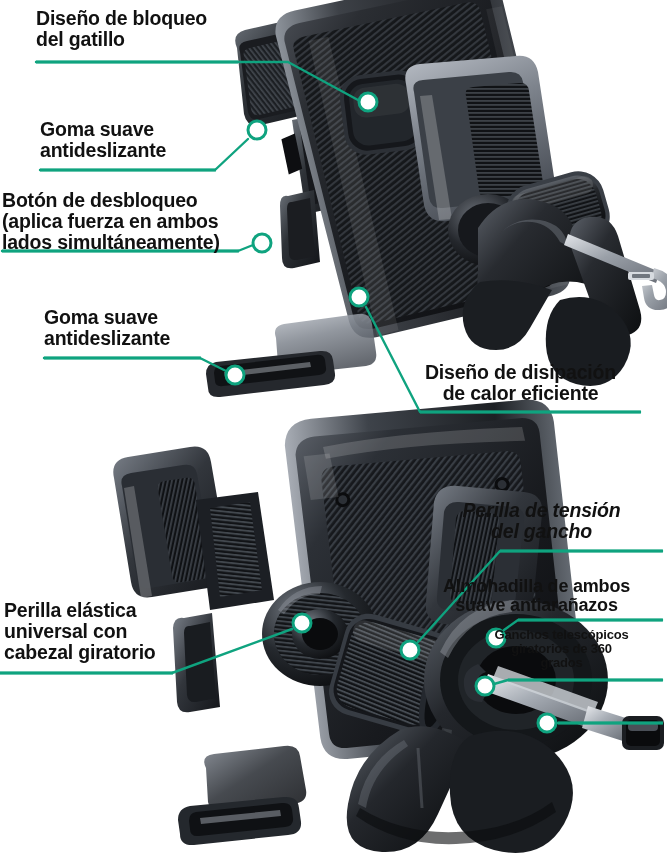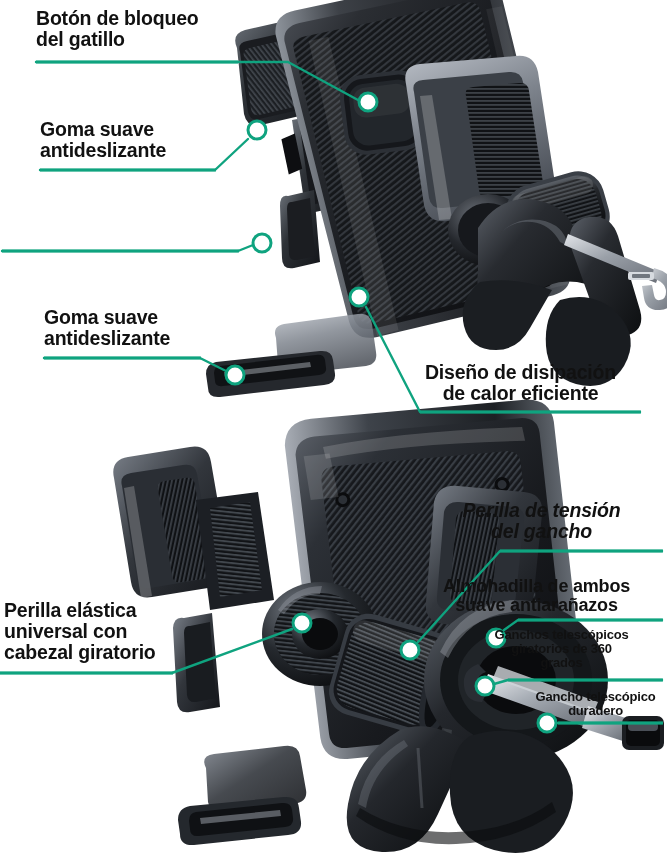--- a/index.html
+++ b/index.html
@@ -366,43 +366,44 @@
       <circle cx="235" cy="375" r="9"></circle>
       <circle cx="359" cy="297" r="9"></circle>
       <circle cx="302" cy="623" r="9"></circle>
       <circle cx="410" cy="650" r="9"></circle>
       <circle cx="496" cy="638" r="9"></circle>
       <circle cx="485" cy="686" r="9"></circle>
       <circle cx="547" cy="723" r="9"></circle>
     </g>
   </svg>
 
-  <div class="callout left t-lg" style="left:36px; top:8px; width:260px;">Botón de bloqueo
+  <div class="callout left t-lg" style="left:36px; top:8px; width:260px;">Diseño de bloqueo
 del gatillo</div>
 
   <div class="callout left t-lg" style="left:40px; top:119px; width:260px;">Goma suave
 antideslizante</div>
 
+  <div class="callout left t-lg" style="left:2px; top:190px; width:290px;">Botón de desbloqueo
+(aplica fuerza en ambos
+lados simultáneamente)</div>
 
   <div class="callout left t-lg" style="left:44px; top:307px; width:260px;">Goma suave
 antideslizante</div>
 
   <div class="callout right t-lg" style="left:400px; top:362px; width:241px;">Diseño de disipación
 de calor eficiente</div>
 
   <div class="callout right t-lg" style="left:420px; top:500px; width:243px;font-style:italic;">Perilla de tensión
 del gancho</div>
 
   <div class="callout right t-md" style="left:410px; top:577px; width:253px;">Almohadilla de ambos
 suave antiarañazos</div>
 
   <div class="callout center t-sm" style="left:485px; top:628px; width:153px;">Ganchos telescópicos
 giratorios de 360
 grados</div>
 
-  <div class="callout center t-sm" style="left:528px; top:690px; width:135px;">Gancho telescópico
-duradero</div>
 
   <div class="callout left t-lg" style="left:4px; top:600px; width:230px;">Perilla elástica
 universal con
 cabezal giratorio</div>
 
 </div>
 
 </body></html>

